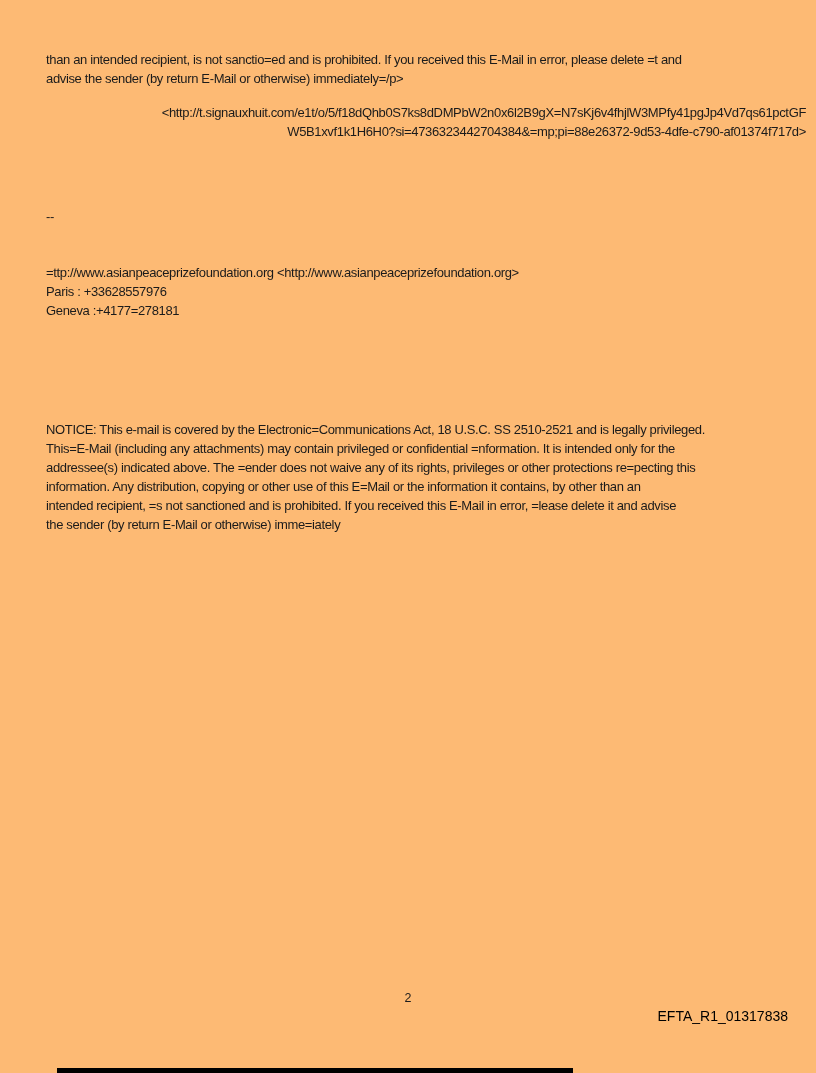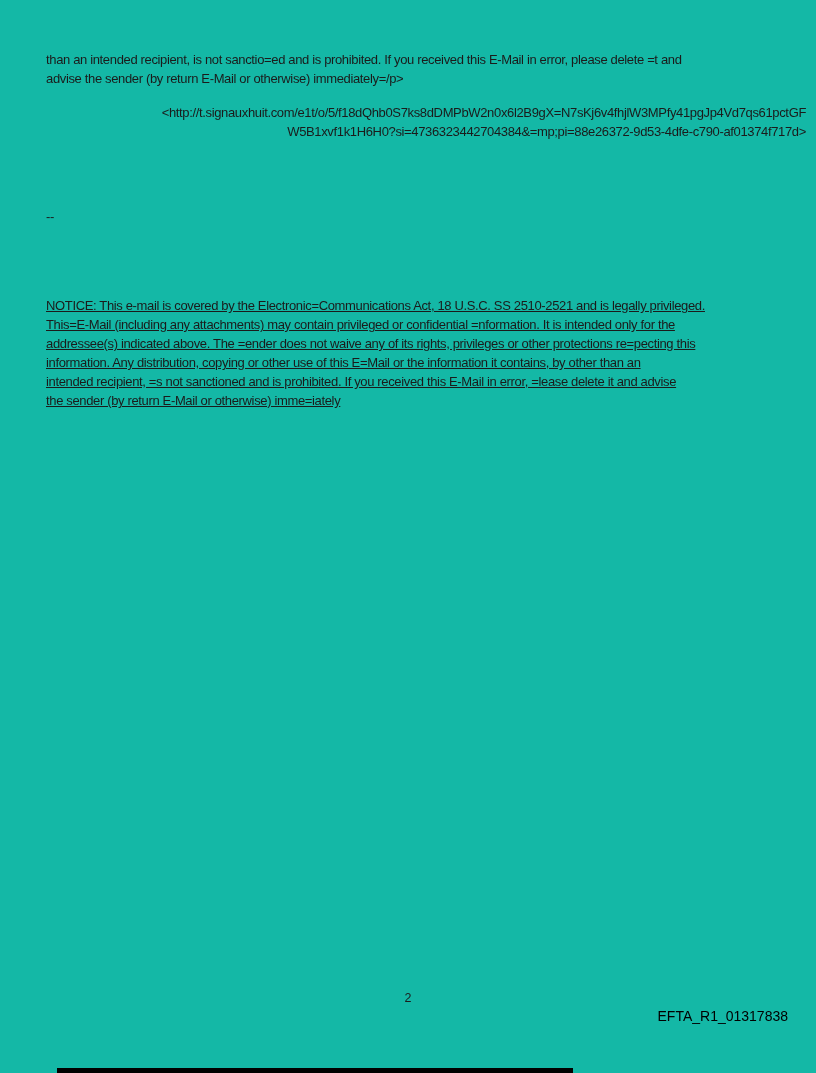--- a/index.html
+++ b/index.html
@@ -1,20 +1,20 @@
 <!DOCTYPE html>
 <html><head>
 <meta charset="utf-8">
 <style>
   html, body { margin: 0; padding: 0; background: #ffffff; }
   .page {
     position: relative;
     width: 816px;
     height: 1073px;
-    background: #14b8a6;
+    background: #fdba74;
     overflow: hidden;
     font-family: "Liberation Sans", "DejaVu Sans", sans-serif;
     color: #1b1b1b;
   }
   .content {
     position: absolute;
     left: 46px;
     top: 50px;
     width: 760px;
   }
@@ -24,21 +24,21 @@
     letter-spacing: -0.35px;
     line-height: 19px;
     color: #1b1b1b;
   }
   .mt-url      { margin-top: 15px; text-align: right; }
   .mt-dashes   { margin-top: 66px; }
   .mt-contact  { margin-top: 37px; }
   .mt-artifact { margin-top: 21px; }
   .mt-mailto   { margin-top: 13px; }
   .mt-imgurl   { margin-top: 15px; }
-  .mt-notice   { margin-top: 70px; text-decoration: underline; }
+  .mt-notice   { margin-top: 100px; }
   .page-number {
     position: absolute;
     left: 0;
     top: 991px;
     width: 816px;
     text-align: center;
     font-size: 12.5px;
     color: #1b1b1b;
   }
   .bates {
@@ -65,20 +65,25 @@
   <div class="content">
 
     <div class="tblock">than an intended recipient, is not sanctio=ed and is prohibited. If you received this E-Mail in error, please delete =t and
 advise the sender (by return E-Mail or otherwise) immediately=/p&gt;</div>
 
     <div class="tblock mt-url">&lt;http://t.signauxhuit.com/e1t/o/5/f18dQhb0S7ks8dDMPbW2n0x6l2B9gX=N7sKj6v4fhjlW3MPfy41pgJp4Vd7qs61pctGF
 W5B1xvf1k1H6H0?si=4736323442704384&amp;=mp;pi=88e26372-9d53-4dfe-c790-af01374f717d&gt;</div>
 
     <div class="tblock mt-dashes">--</div>
 
+    <div class="mt-contact">
+      <div class="tblock">=ttp://www.asianpeaceprizefoundation.org &lt;http://www.asianpeaceprizefoundation.org&gt;</div>
+      <div class="tblock">Paris : +33628557976</div>
+      <div class="tblock">Geneva :+4177=278181</div>
+    </div>
 
 
 
 
     <div class="tblock mt-notice">NOTICE: This e-mail is covered by the Electronic=Communications Act, 18 U.S.C. SS 2510-2521 and is legally privileged.
 This=E-Mail (including any attachments) may contain privileged or confidential =nformation. It is intended only for the
 addressee(s) indicated above. The =ender does not waive any of its rights, privileges or other protections re=pecting this
 information. Any distribution, copying or other use of this E=Mail or the information it contains, by other than an
 intended recipient, =s not sanctioned and is prohibited. If you received this E-Mail in error, =lease delete it and advise
 the sender (by return E-Mail or otherwise) imme=iately</div>

